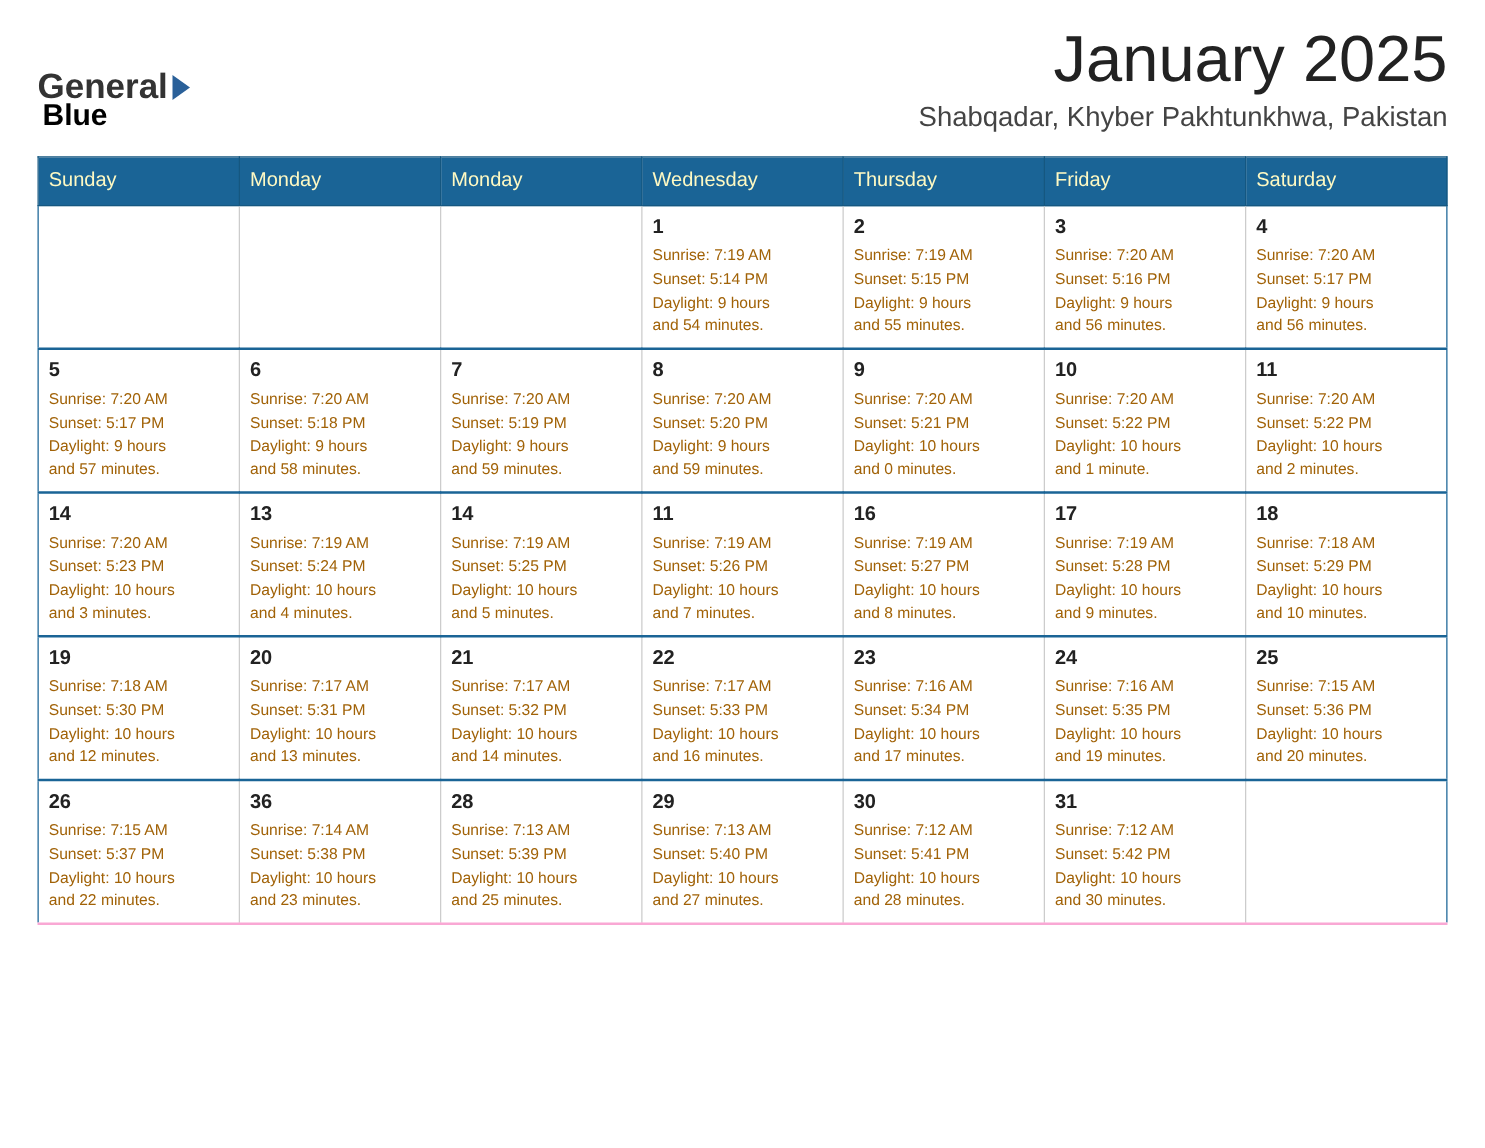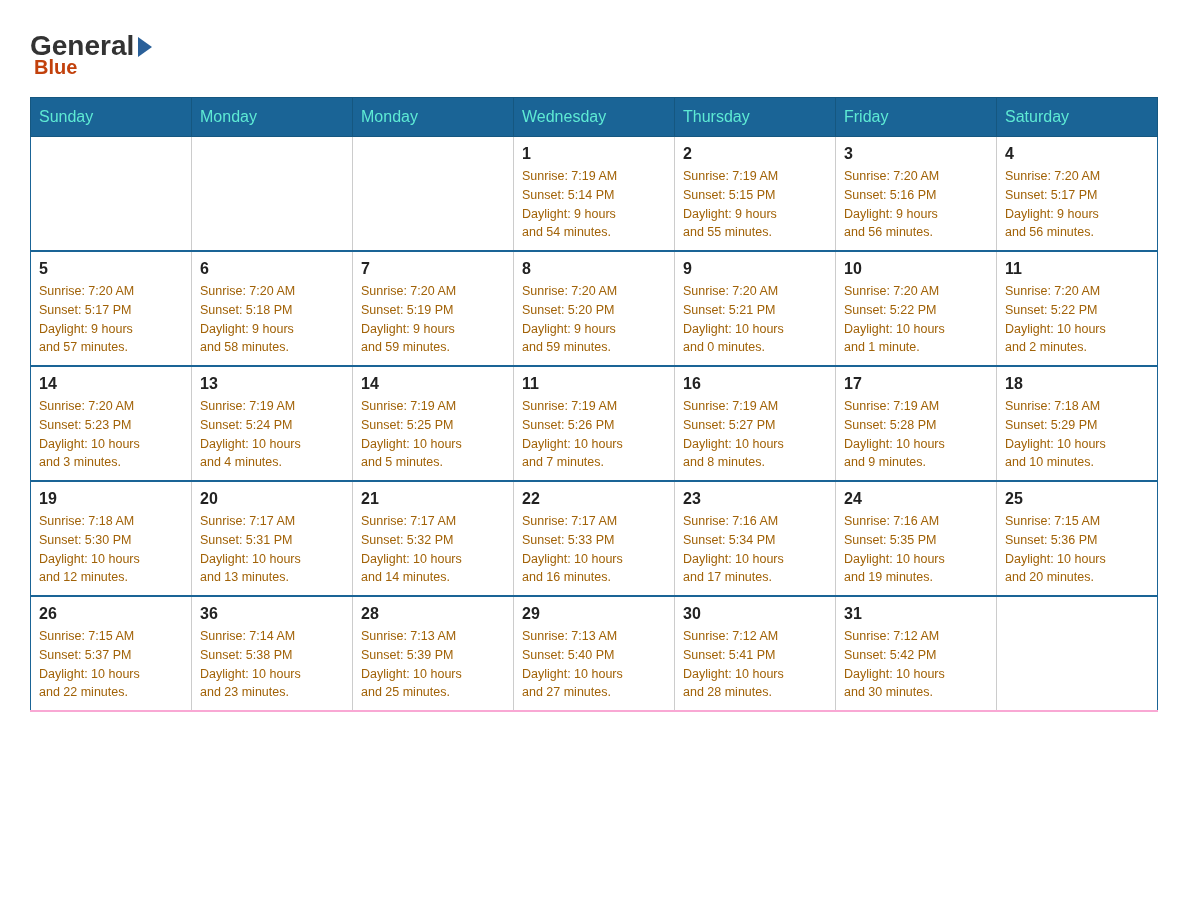--- a/index.html
+++ b/index.html
@@ -20,23 +20,23 @@
       display: flex;
       align-items: center;
       margin-top: 10px;
     }
     .logo-text-general {
       font-size: 28px;
       font-weight: bold;
       color: #333;
     }
     .logo-text-blue {
-      font-size: 20px;
+      font-size: 24px;
       font-weight: bold;
-      color: #c2410c;
+      color: #000000;
     }
     .logo-arrow {
       width: 0;
       height: 0;
       border-left: 14px solid #2a6099;
       border-top: 10px solid transparent;
       border-bottom: 10px solid transparent;
       margin-left: 4px;
       margin-bottom: -2px;
     }
@@ -56,21 +56,21 @@
     }
     table {
       width: 100%;
       border-collapse: collapse;
       margin-top: 10px;
     }
     thead tr {
       background-color: #1a6496;
     }
     thead th {
-      color: #5eead4;
+      color: #fef9c3;
       font-size: 16px;
       font-weight: normal;
       padding: 10px 8px;
       text-align: left;
       border: 1px solid #155780;
     }
     tbody tr {
       border-bottom: 2px solid #1a6496;
     }
     tbody td {
@@ -114,20 +114,24 @@
 <div class="header">
   <div class="logo">
     <div style="display:flex; flex-direction:column; align-items:flex-start;">
       <div style="display:flex; align-items:center;">
         <span class="logo-text-general">General</span>
         <div class="logo-arrow"></div>
       </div>
       <span class="logo-text-blue" style="margin-top:-6px; margin-left:4px;">Blue</span>
     </div>
   </div>
+  <div class="title-section">
+    <div class="month-title">January 2025</div>
+    <div class="location-title">Shabqadar, Khyber Pakhtunkhwa, Pakistan</div>
+  </div>
 </div>
 
 <table>
   <thead>
     <tr>
     <th>Sunday</th>
         <th>Monday</th>
         <th>Monday</th>
         <th>Wednesday</th>
         <th>Thursday</th>

